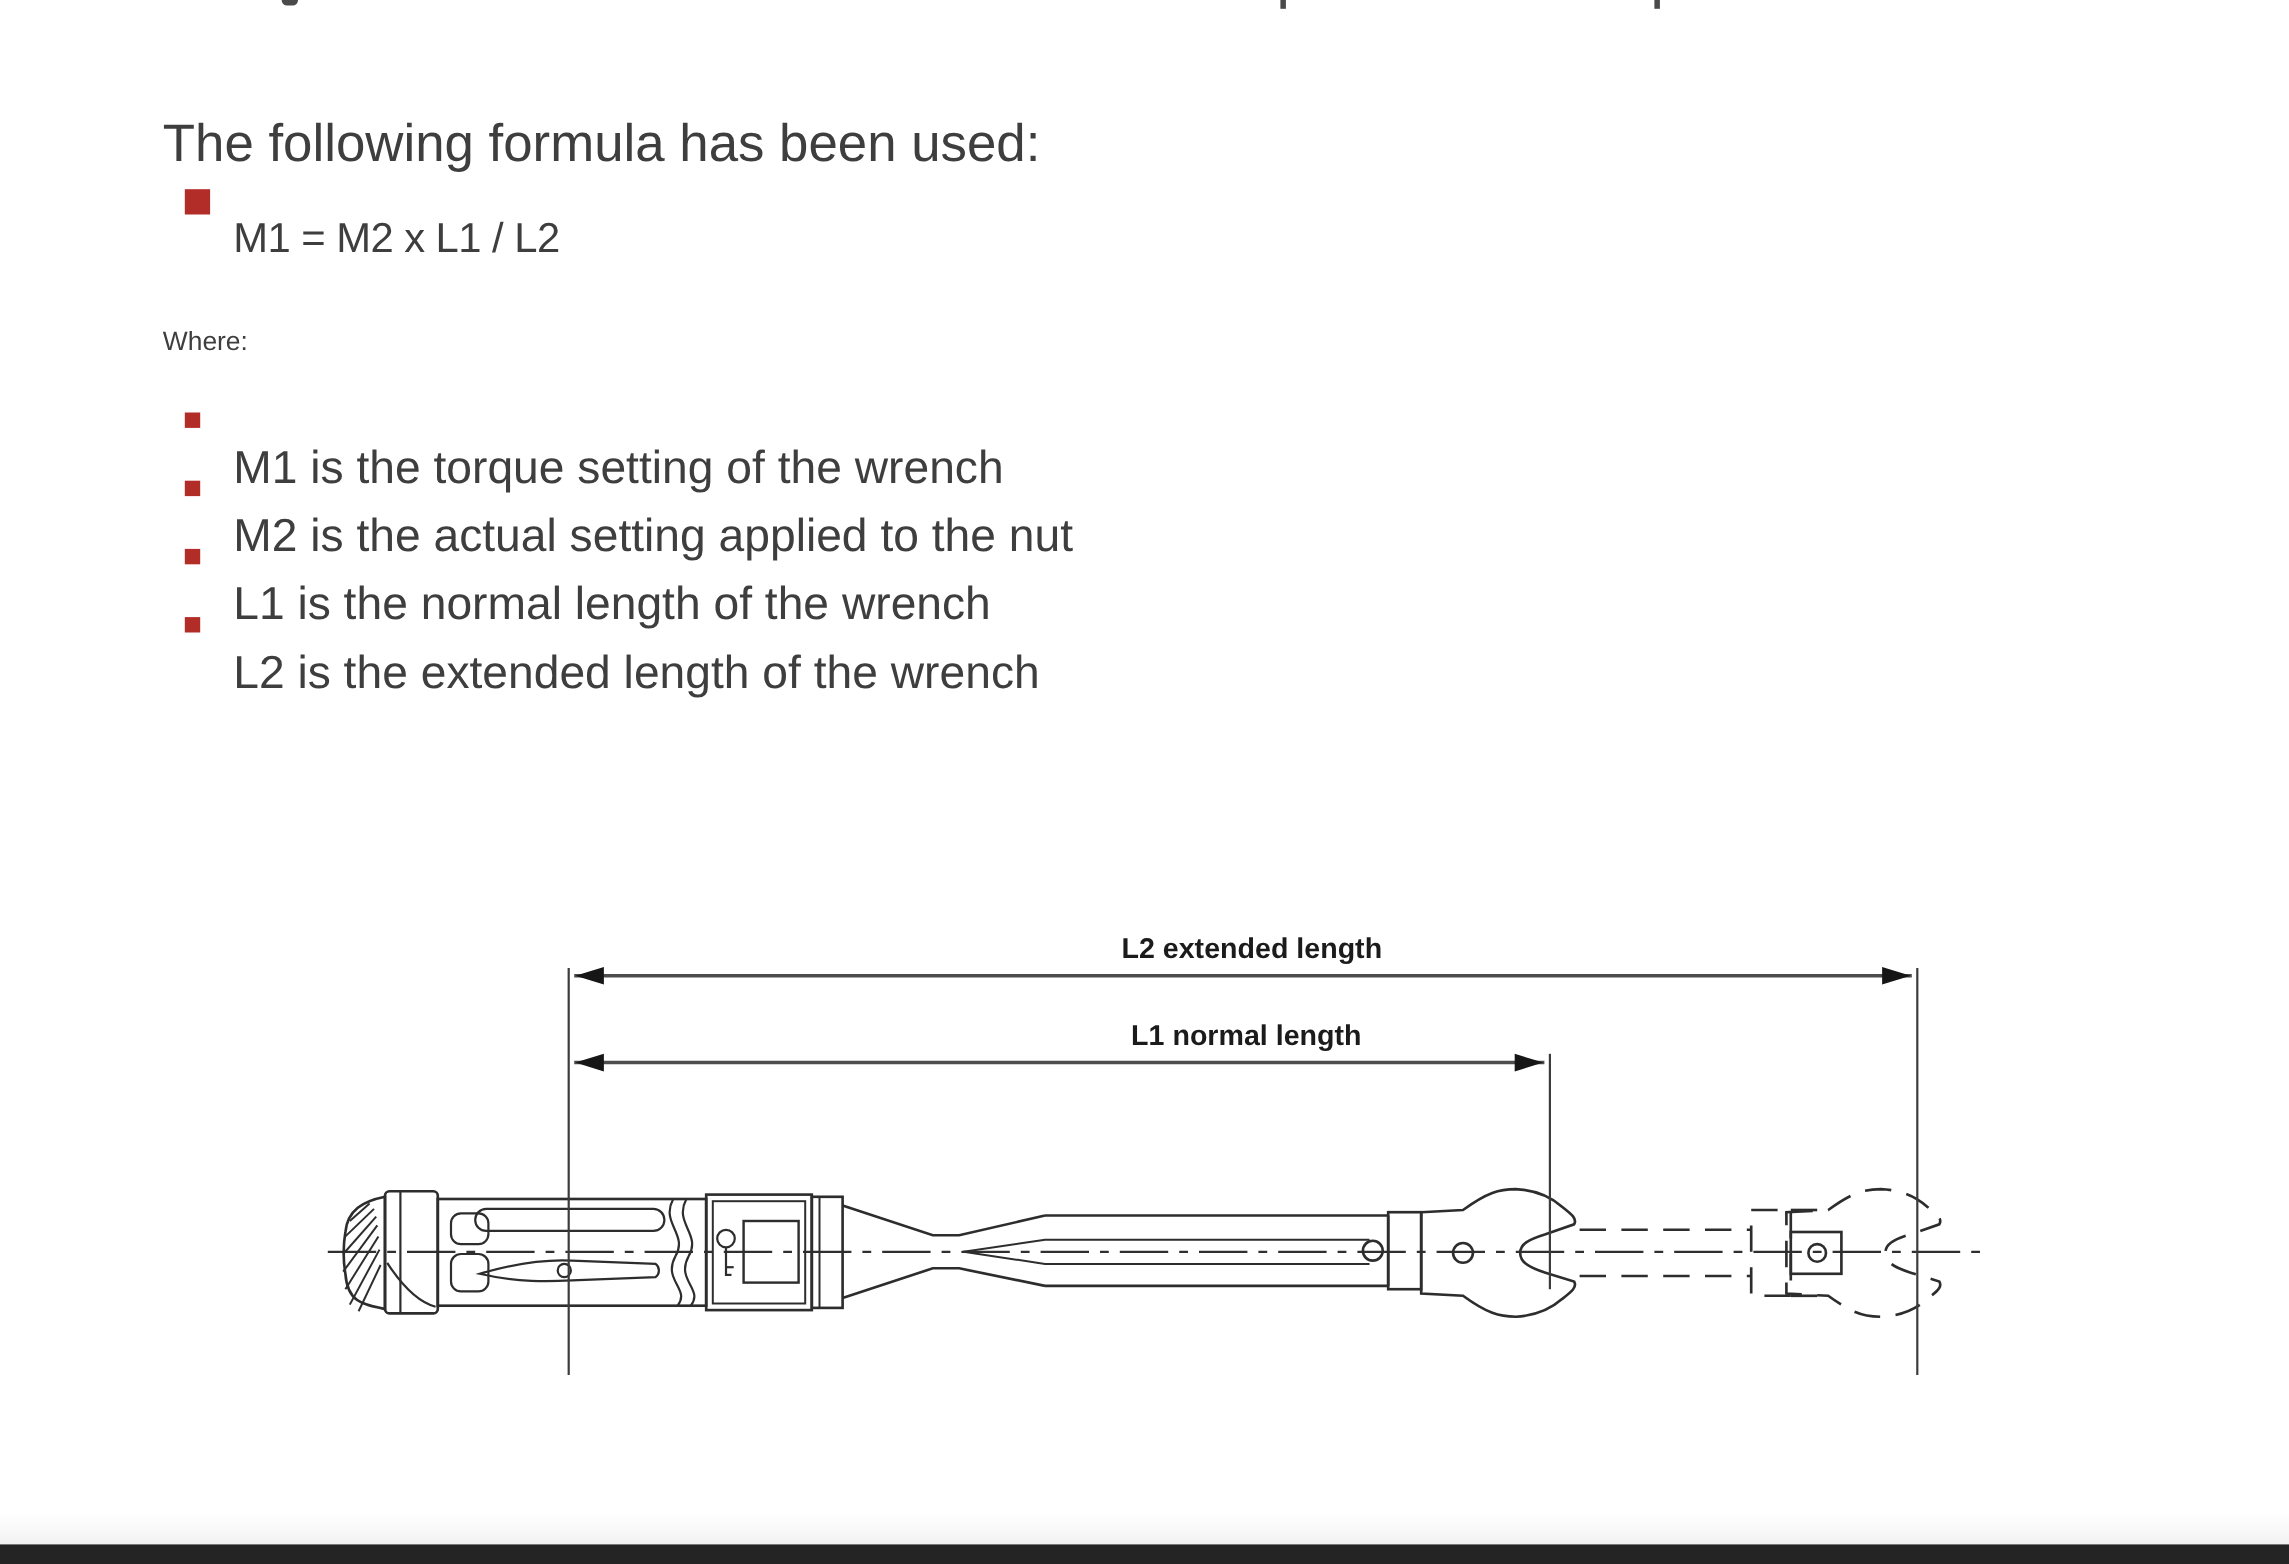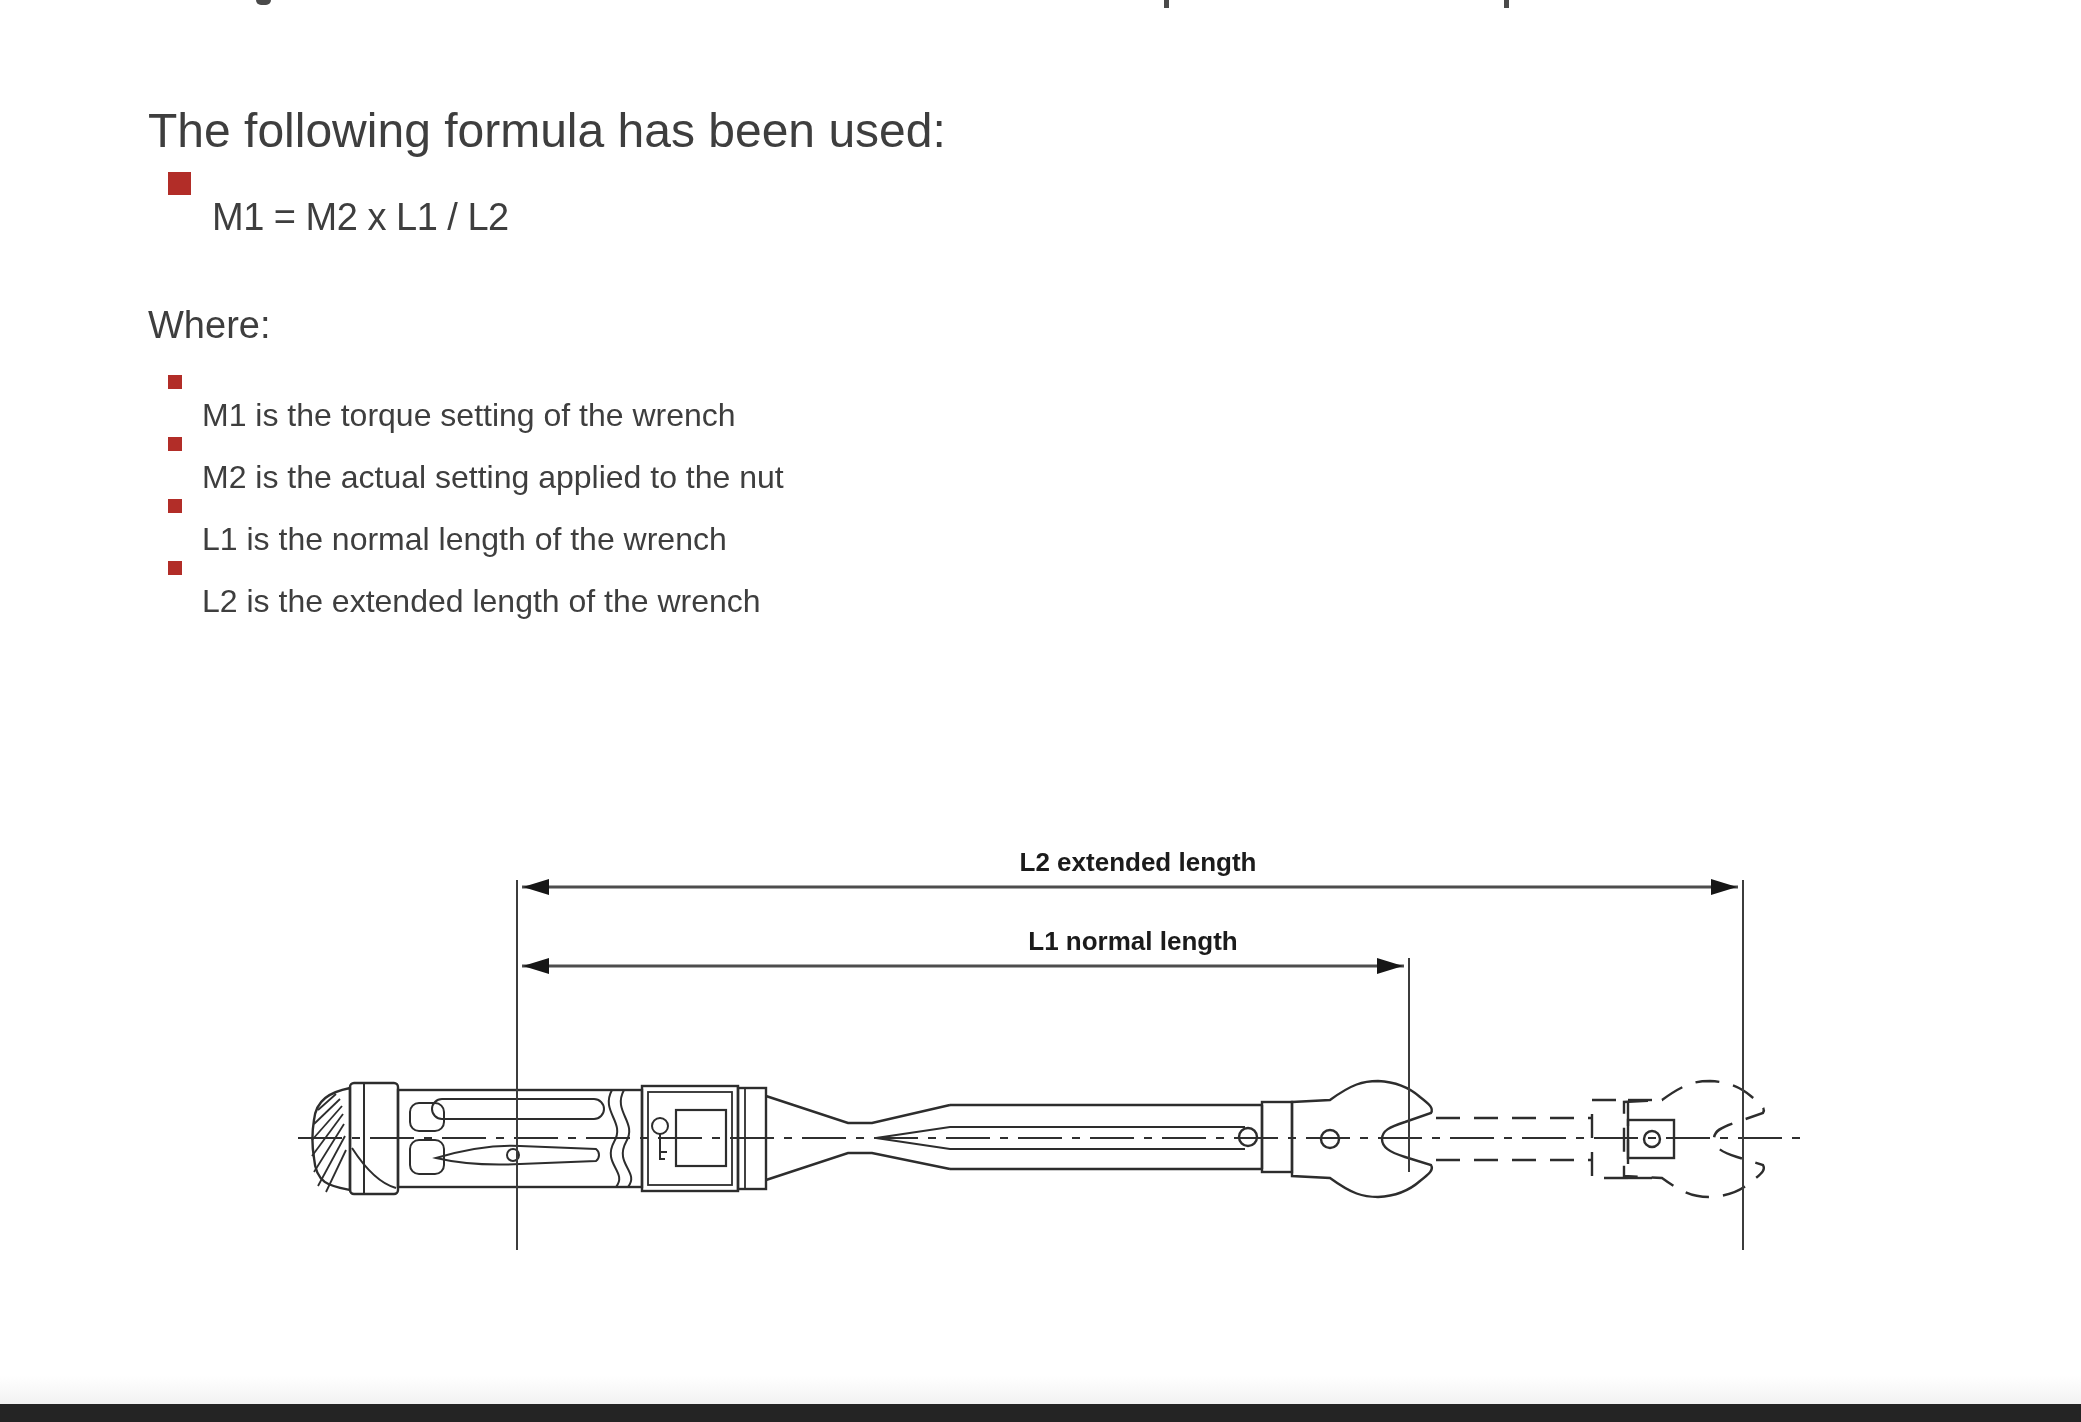--- a/index.html
+++ b/index.html
@@ -13,28 +13,28 @@
   }
   .page{position:absolute;inset:0;}
 
   
   .remnant{position:absolute;top:0;background:#4a4a4a;}
   .remnant.r1{left:256px;width:15px;height:5px;border-radius:0 0 5px 5px;}
   .remnant.r2{left:1164px;width:5px;height:8px;}
   .remnant.r3{left:1504px;width:5px;height:8px;}
 
   .intro{position:absolute;left:148px;top:64px;font-size:48px;line-height:38px;white-space:nowrap;}
-  .where{position:absolute;left:148px;top:268px;font-size:38px;line-height:38px;white-space:nowrap;}
+  .where{position:absolute;left:148px;top:268px;font-size:24px;line-height:38px;white-space:nowrap;}
 
   .bullet-row{position:absolute;white-space:nowrap;}
   .sq{position:absolute;background:#b22d28;}
   .formula-sq{left:168px;top:172px;width:23px;height:23px;}
   .formula-text{left:212px;top:156px;font-size:38px;line-height:46px;letter-spacing:-0.5px;}
   .def-sq{left:168px;width:14px;height:14px;}
-  .def-text{left:202px;font-size:32px;line-height:38px;}
+  .def-text{left:212px;font-size:42px;line-height:38px;}
   .d1t{top:364px}.d2t{top:426px}.d3t{top:488px}.d4t{top:550px}
   .d1s{top:375px}.d2s{top:437px}.d3s{top:499px}.d4s{top:561px}
 
   svg.diagram{position:absolute;left:0;top:0;width:2081px;height:1422px;}
   .dim-label{font-family:"Liberation Sans",sans-serif;font-size:26px;font-weight:bold;fill:#1b1b1b;}
 
   .bottom-fade{position:absolute;left:0;right:0;bottom:18px;height:28px;
     background:linear-gradient(to bottom,#ffffff,#f2f2f2);}
   .bottom-bar{position:absolute;left:0;right:0;bottom:0;height:18px;background:#242424;}
 </style>

